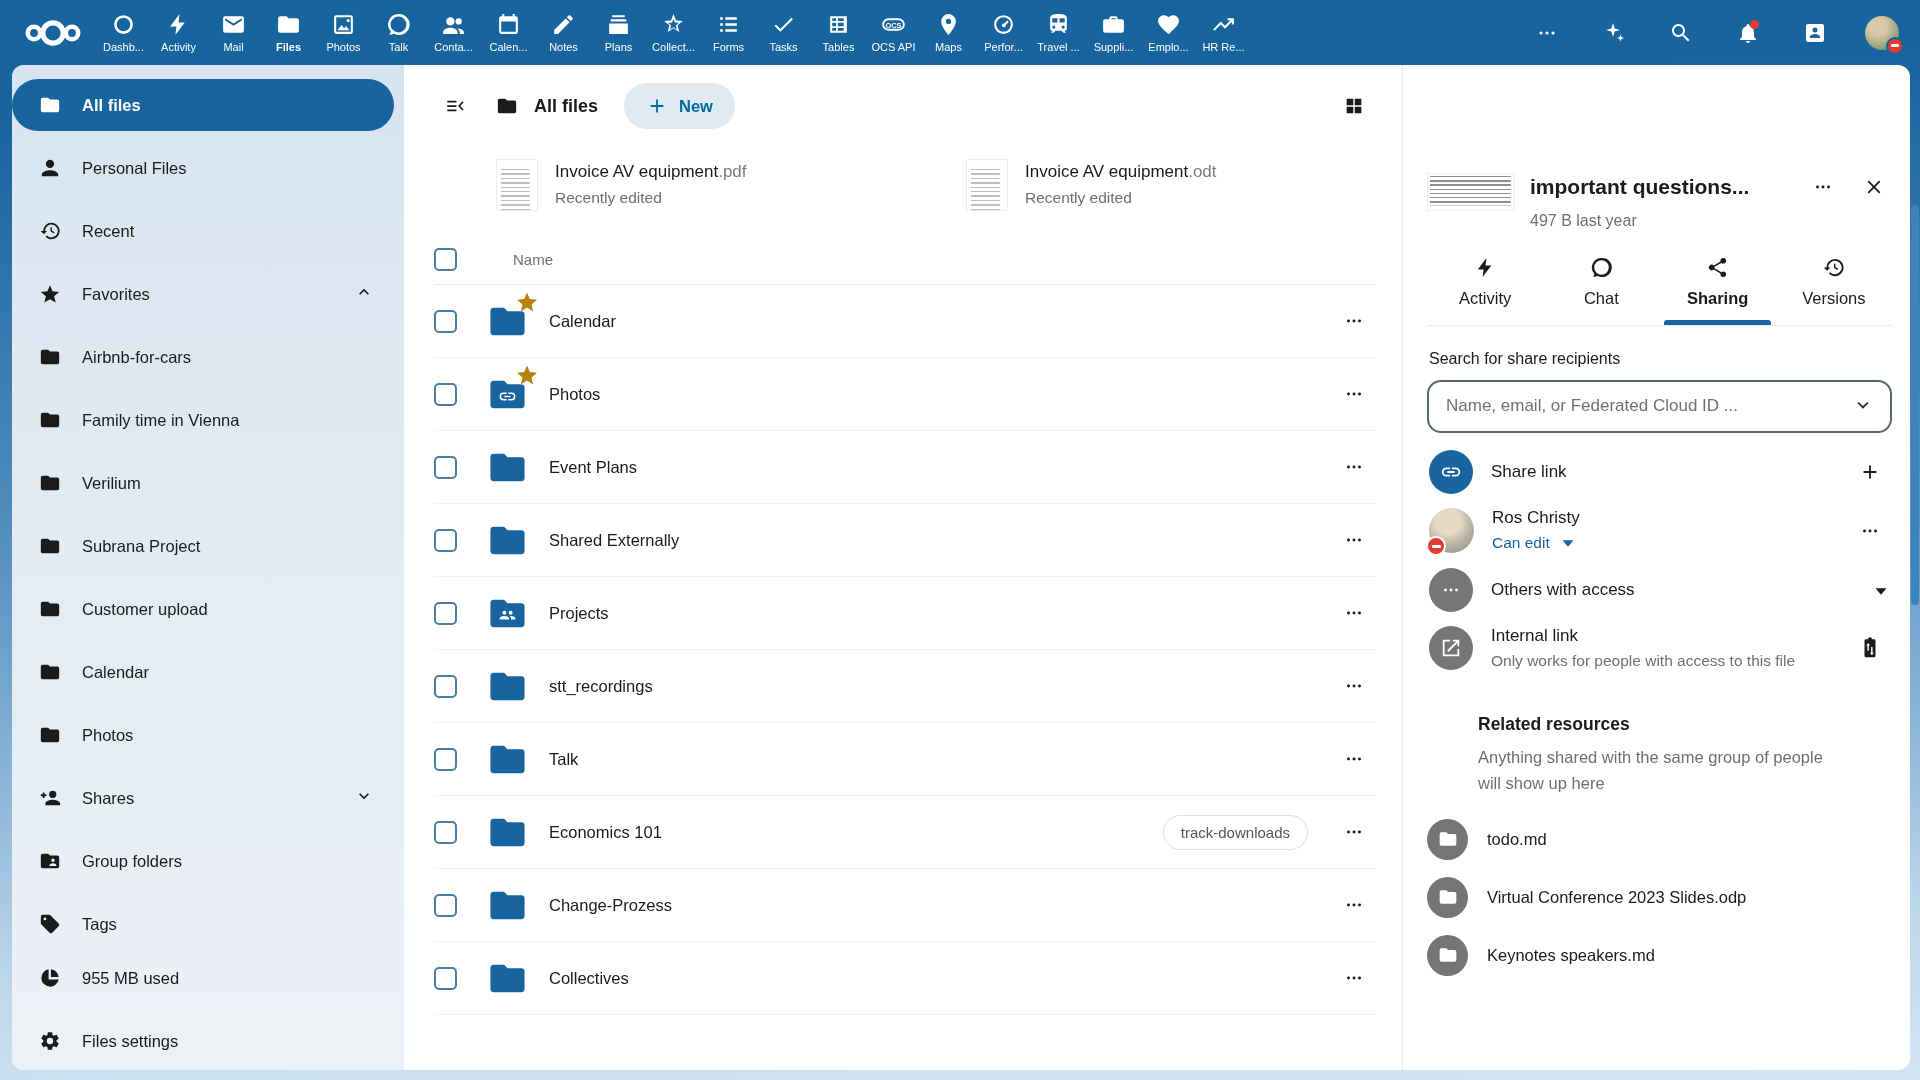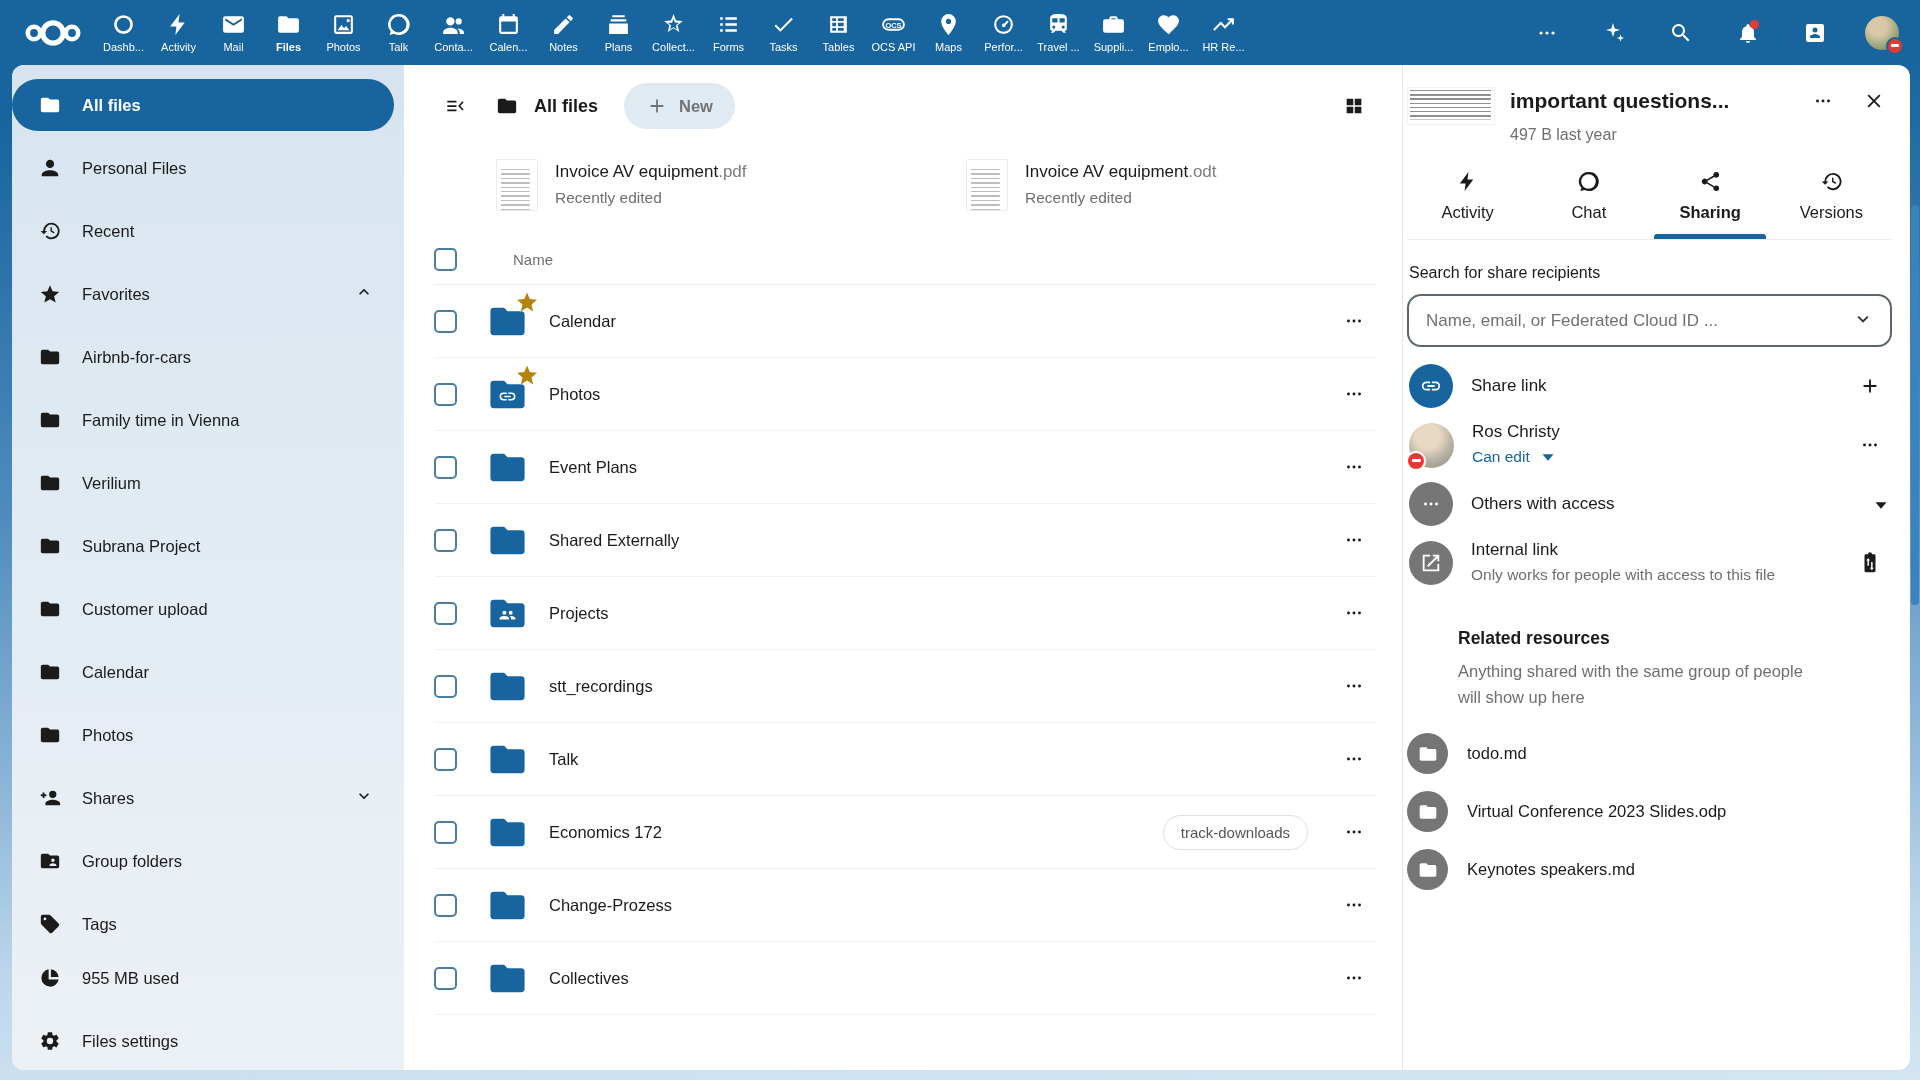--- a/index.html
+++ b/index.html
@@ -44,21 +44,21 @@
   .side-spacer { flex:1; }
 
   
   .main { flex:1; min-width:0; display:flex; flex-direction:column; padding:0 26px 0 30px; }
   .main-head { height:82px; display:flex; align-items:center; flex:0 0 auto; }
   .icon-btn { width:44px; height:44px; display:grid; place-items:center; color:var(--ink); cursor:pointer; }
   .icon-btn svg { width:22px; height:22px; }
   .crumb { display:flex; align-items:center; gap:16px; margin-left:18px; font-size:18px; font-weight:700; color:var(--ink); cursor:pointer; }
   .crumb svg { width:22px; height:22px; }
   .btn-new { display:flex; align-items:center; gap:11px; margin-left:26px; height:46px; padding:0 22px;
-    background:#dfeaf3; border:none; border-radius:23px; color:#737373; font-weight:700; font-size:16.5px;
+    background:#dfeaf3; border:none; border-radius:23px; color:#0369a1; font-weight:700; font-size:16.5px;
     font-family:inherit; cursor:pointer; }
   .btn-new svg { width:19px; height:19px; }
   .view-toggle { margin-left:auto; }
 
   .recent { display:flex; gap:105px; padding:12px 0 24px 62px; flex:0 0 auto; }
   .recent-card { display:flex; gap:17px; width:365px; cursor:pointer; }
   .thumb { width:42px; height:52px; border:1px solid #ececec; border-radius:2px; background:
     repeating-linear-gradient(180deg,#fff 0 3px,#bdbdbd 3px 4.4px); background-size:72% 100%; background-repeat:no-repeat; background-position:4px 6px; background-color:#fff; }
   .rc-name { font-size:17px; color:var(--ink); padding-top:3px; }
   .rc-name .ext { color:#7d7d7d; }
@@ -77,22 +77,22 @@
   .fstar svg { width:24px; height:24px; filter:drop-shadow(0 0 1px #fff); }
   .foverlay { position:absolute; inset:0; display:grid; place-items:center; color:#fff; }
   .foverlay svg { width:19px; height:19px; margin-top:4px; }
   .row-name { font-size:16.5px; color:var(--ink); }
   .row-sp { flex:1; }
   .tagpill { border:1.5px solid #e0e0e0; border-radius:18px; padding:8px 17px; font-size:15px; color:#555; margin-right:26px; background:#fff; }
   .row-dots { width:40px; height:40px; display:grid; place-items:center; color:var(--ink); cursor:pointer; margin-right:2px; }
   .row-dots svg { width:22px; height:22px; }
 
   
-  .panel { width:508px; flex:0 0 508px; border-left:1px solid #e7e7e7; padding:16px 18px 0 4px;
-    display:flex; flex-direction:column; overflow:hidden; }
+  .panel { width:508px; flex:0 0 508px; border-left:1px solid #e7e7e7; padding:16px 18px 0 24px;
+    display:flex; flex-direction:column; overflow:hidden;justify-content:center; }
   .p-head { display:flex; gap:15px; }
   .p-thumb { width:88px; height:38px; margin-top:6px; flex:0 0 auto; border:1px solid #f0f0f0;
     background:repeating-linear-gradient(180deg,#8f8f8f 0 1.4px,#fff 1.4px 4.2px); background-size:94% 82%; background-repeat:no-repeat; background-position:2px 2px; background-color:#fff; }
   .p-titlebox { flex:1; min-width:0; }
   .p-title { font-size:21px; font-weight:700; color:var(--ink); white-space:nowrap; overflow:hidden; padding-top:8px; }
   .p-meta { margin-top:13px; font-size:16px; color:var(--gray); }
   .p-hbtn { width:36px; height:36px; display:grid; place-items:center; color:var(--ink); cursor:pointer; margin-top:2px; flex:0 0 auto; }
   .p-hbtn svg { width:23px; height:23px; }
 
   .tabs { display:flex; border-bottom:1px solid #ececec; margin-top:14px; flex:0 0 auto; }
@@ -580,21 +580,21 @@
             <svg viewBox="0 0 24 24">
               <path fill="currentColor" fill-rule="evenodd" d="M6 10.4A1.6 1.6 0 1 1 4.4 12 1.6 1.6 0 0 1 6 10.4zm6 0a1.6 1.6 0 1 1-1.6 1.6A1.6 1.6 0 0 1 12 10.4zm6 0a1.6 1.6 0 1 1-1.6 1.6A1.6 1.6 0 0 1 18 10.4z"></path>
             </svg>
           </span>
         </div>
         <div class="row">
           <span class="cb"></span>
           <span class="fwrap"><svg viewBox="0 0 24 24">
               <path fill="currentColor" fill-rule="evenodd" d="M10 4l2 2h8a2 2 0 0 1 2 2v10a2 2 0 0 1-2 2H4a2 2 0 0 1-2-2V6a2 2 0 0 1 2-2z"></path>
             </svg></span>
-          <span class="row-name">Economics 172</span>
+          <span class="row-name">Economics 101</span>
           <span class="row-sp"></span>
           <span class="tagpill">track-downloads</span>
           <span class="row-dots">
             <svg viewBox="0 0 24 24">
               <path fill="currentColor" fill-rule="evenodd" d="M6 10.4A1.6 1.6 0 1 1 4.4 12 1.6 1.6 0 0 1 6 10.4zm6 0a1.6 1.6 0 1 1-1.6 1.6A1.6 1.6 0 0 1 12 10.4zm6 0a1.6 1.6 0 1 1-1.6 1.6A1.6 1.6 0 0 1 18 10.4z"></path>
             </svg>
           </span>
         </div>
         <div class="row">
           <span class="cb"></span>

